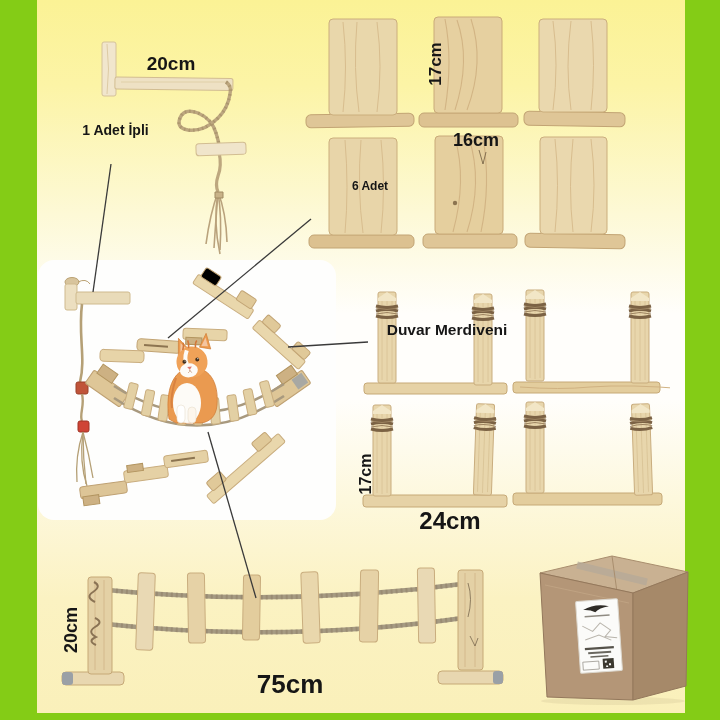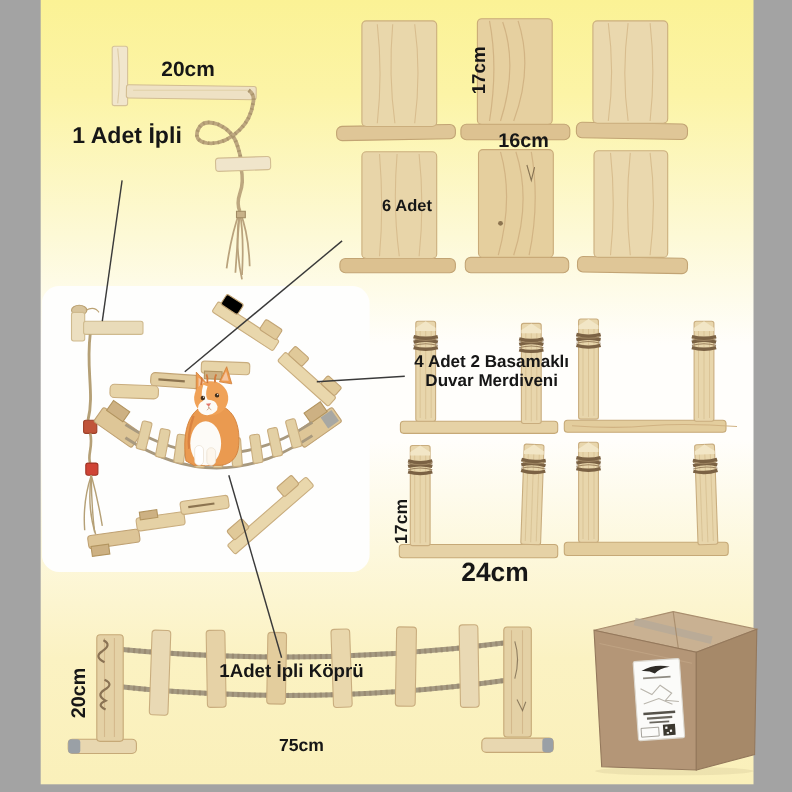--- a/index.html
+++ b/index.html
@@ -1,17 +1,17 @@
 <!DOCTYPE html>
 <html><head>
 <meta charset="utf-8">
 <style>
   html,body{margin:0;padding:0;background:#ffffff;}
   .canvas{
-    position:relative;width:720px;height:720px;background:#a3a3a3;overflow:hidden;
+    position:relative;width:720px;height:720px;background:#84cc16;overflow:hidden;
     font-family:"Liberation Sans", sans-serif;
   }
   .photo-bg{
     position:absolute;left:37px;top:0;width:648px;height:713px;
     background:linear-gradient(180deg,
       #fbf295 0%, #fcf4a6 12%, #fdf9d6 30%, #fffefb 44%,
       #fffefb 56%, #fdf8dd 70%, #fbf2c2 84%, #faf0ba 100%);
   }
   .lbl{
     position:absolute;color:#161616;font-weight:bold;text-align:center;
@@ -298,40 +298,38 @@
 
   <svg class="ptr" style="left:0;top:0" width="720" height="720" viewBox="0 0 720 720">
     <line x1="111" y1="164" x2="93" y2="292" stroke="#3a3a3a" stroke-width="1.3"></line>
     <line x1="311" y1="219" x2="168" y2="338" stroke="#3a3a3a" stroke-width="1.3"></line>
     <line x1="368" y1="342" x2="288" y2="347" stroke="#3a3a3a" stroke-width="1.3"></line>
     <line x1="208" y1="432" x2="256" y2="598" stroke="#3a3a3a" stroke-width="1.3"></line>
   </svg>
 
   <div class="lbl" style="left:121px;top:53px;width:100px;font-size:19px">20cm</div>
 
-  <div class="lbl" style="left:33px;top:112px;width:165px;font-size:21px">
+  <div class="lbl" style="left:33px;top:123px;width:165px;font-size:14px">
     <span>1 Adet İpli</span>
   </div>
 
   <div class="lbl vert" style="left:397px;top:53px;width:80px;font-size:17px">17cm</div>
 
-  <div class="lbl" style="left:426px;top:118px;width:100px;font-size:18px">16cm</div>
-
-  <div class="lbl" style="left:270px;top:180px;width:200px;font-size:15px">
+  <div class="lbl" style="left:426px;top:130px;width:100px;font-size:18px">16cm</div>
+
+  <div class="lbl" style="left:270px;top:180px;width:200px;font-size:12px">
     <span>6 Adet</span>
   </div>
 
   <div class="lbl" style="left:347px;top:321px;width:200px;font-size:15.5px">
-    <span>4 Adet 2 Basamaklı</span>
     <span>Duvar Merdiveni</span>
   </div>
 
   <div class="lbl vert" style="left:328px;top:463px;width:80px;font-size:16px">17cm</div>
 
   <div class="lbl" style="left:400px;top:508px;width:100px;font-size:24px">24cm</div>
 
   <div class="lbl vert" style="left:22px;top:619px;width:100px;font-size:18px">20cm</div>
 
-  <div class="lbl" style="left:165px;top:600px;width:200px;font-size:17px">1Adet İpli Köprü</div>
-
-  <div class="lbl" style="left:224px;top:670px;width:100px;font-size:16px">75cm</div>
+
+  <div class="lbl" style="left:240px;top:670px;width:100px;font-size:26px">75cm</div>
 
 </div>
 
 </body></html>

